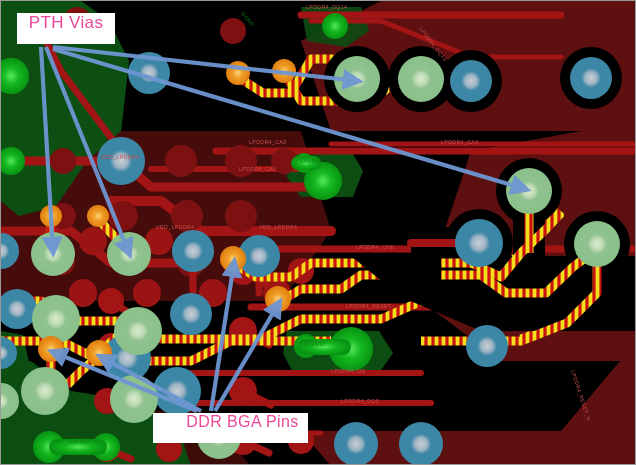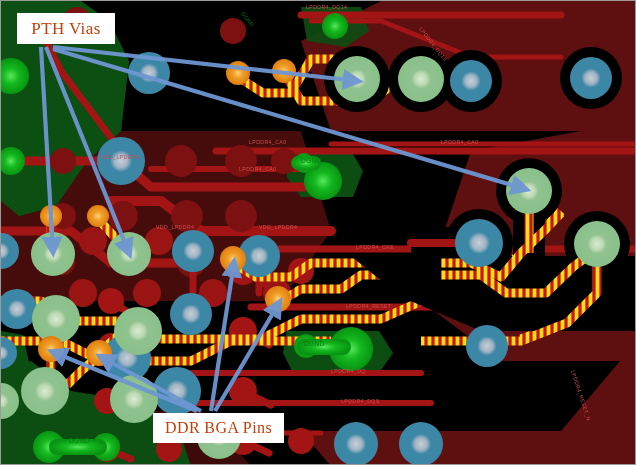--- a/index.html
+++ b/index.html
@@ -4,27 +4,27 @@
 <style>
   html,body{margin:0;padding:0;background:#fff;}
   body{font-family:"Liberation Sans",sans-serif;}
   #root{
     position:relative;width:636px;height:465px;overflow:hidden;
     box-sizing:border-box;border:1px solid #9a9a9a;background:#000;
   }
   #board{position:absolute;inset:0;}
   svg.layer{position:absolute;left:0;top:0;width:636px;height:465px;overflow:visible;}
   .callout{
-    position:absolute;background:#ffffff;color:#c2410c;
-    font-family:Liberation Serif, serif;
-    display:flex;align-items:center;justify-content:center;
+    position:absolute;background:#ffffff;color:#ec4899;
+    font-family:Liberation Sans, sans-serif;
+    display:flex;justify-content:center;
     letter-spacing:.4px;z-index:40;white-space:nowrap;
   }
   #lbl-pth{left:16px;top:12px;width:98px;height:31px;font-size:17px;}
-  #lbl-bga{left:152px;top:412px;width:131px;height:30px;font-size:16px;}
+  #lbl-bga{left:152px;top:412px;width:131px;height:30px;font-size:16px;padding-left:24px;}
 </style>
 </head>
 <body>
 
 <div id="root">
   <div id="board">
 
     <svg class="layer" viewBox="0 0 636 465">
       <defs>
         <pattern id="hatchGreen" width="4" height="4" patternUnits="userSpaceOnUse">

